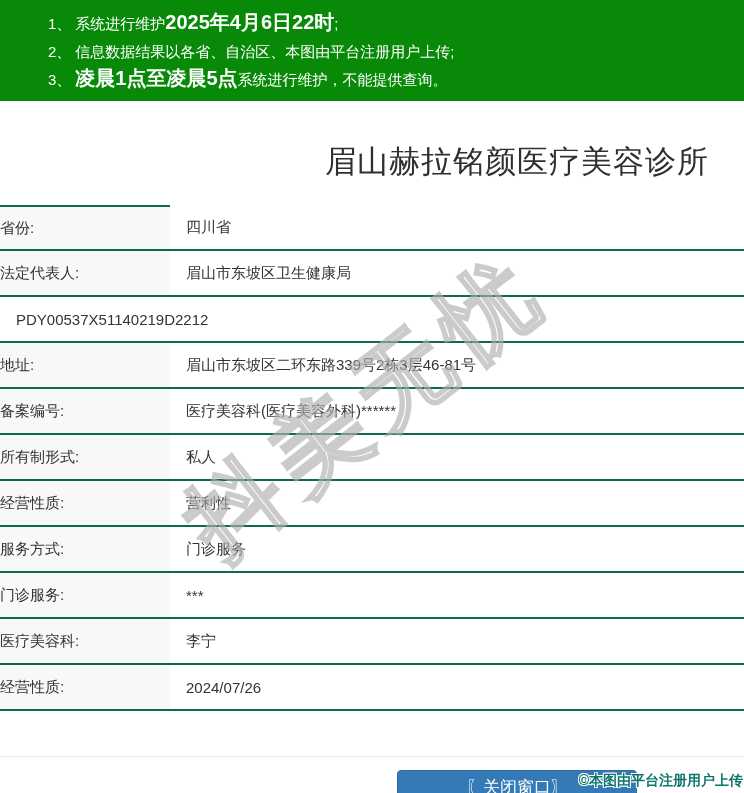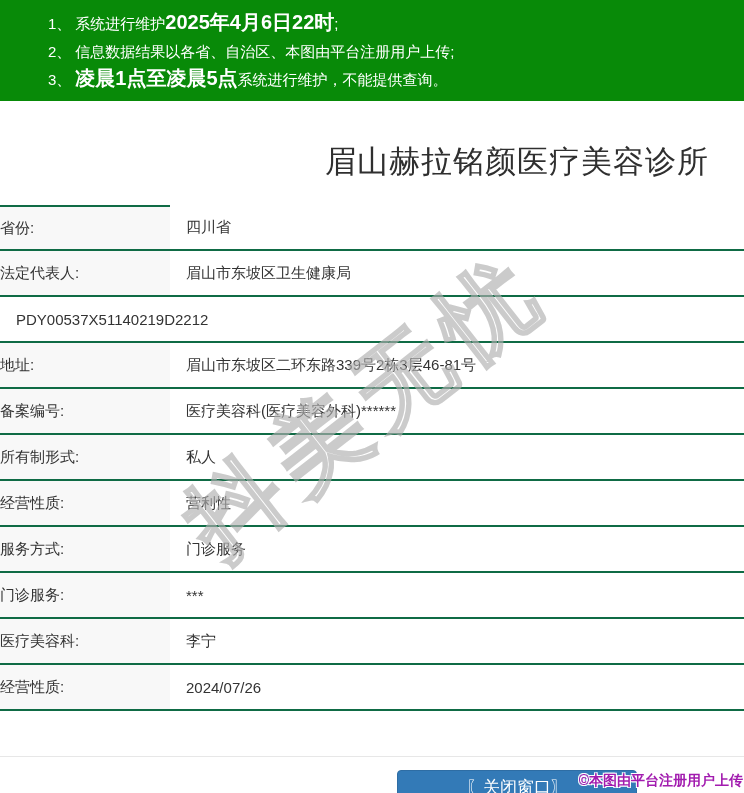--- a/index.html
+++ b/index.html
@@ -50,21 +50,21 @@
   
   .wm-diagonal {
     position:absolute; left:150px; top:330px; width:470px;
     transform:rotate(-38deg); transform-origin:center center;
     font-size:92px; font-weight:bold; letter-spacing:14px; white-space:nowrap;
     color:transparent; -webkit-text-stroke:2.5px rgba(175,175,175,0.65);
     pointer-events:none; z-index:5;
   }
   .wm-copyright {
     position:absolute; right:1px; bottom:3px; z-index:6;
-    font-size:14px; font-weight:bold; color:#a21caf; white-space:nowrap;
+    font-size:14px; font-weight:bold; color:#0f766e; white-space:nowrap;
     text-shadow:-1px -1px 0 #fff, 1px -1px 0 #fff, -1px 1px 0 #fff, 1px 1px 0 #fff;
   }
 </style>
 </head>
 <body>
 
 <div class="page">
   <div class="notice-bar" id="notices">
   <div class="notice-line"><span class="num">1、</span><span>系统进行维护</span><span class="b">2025年4月6日22时</span><span>;</span></div>
 

